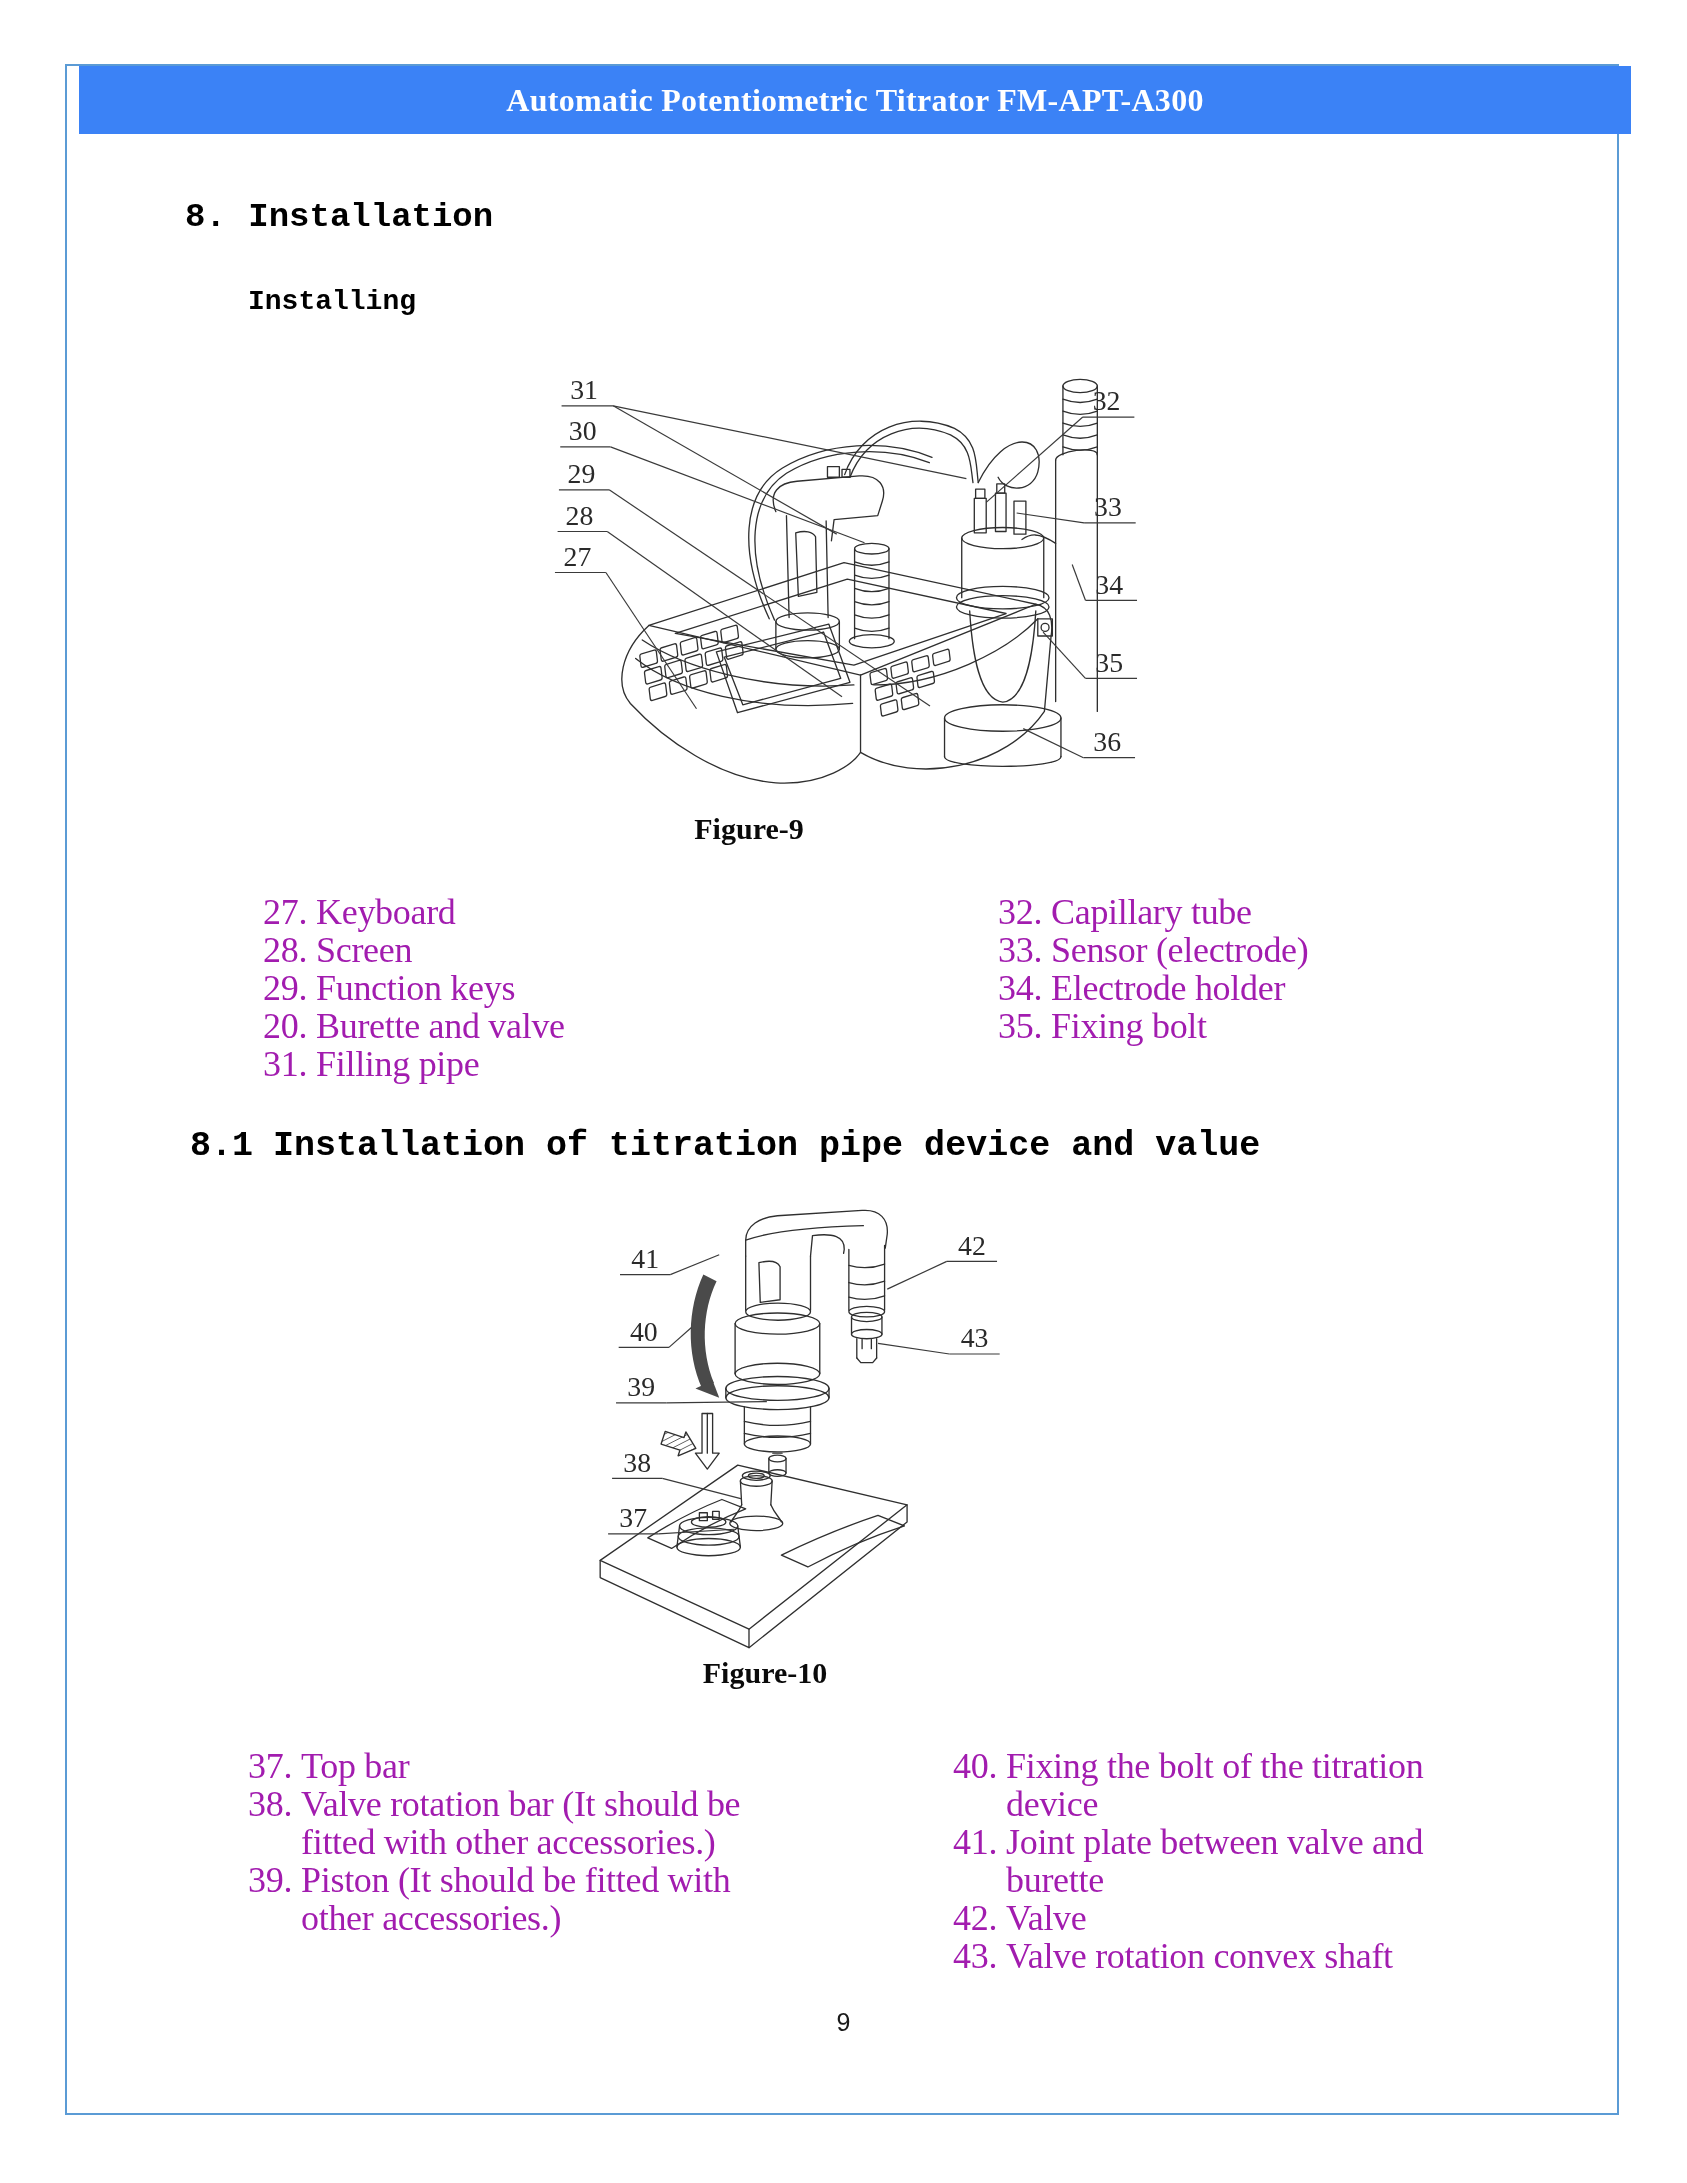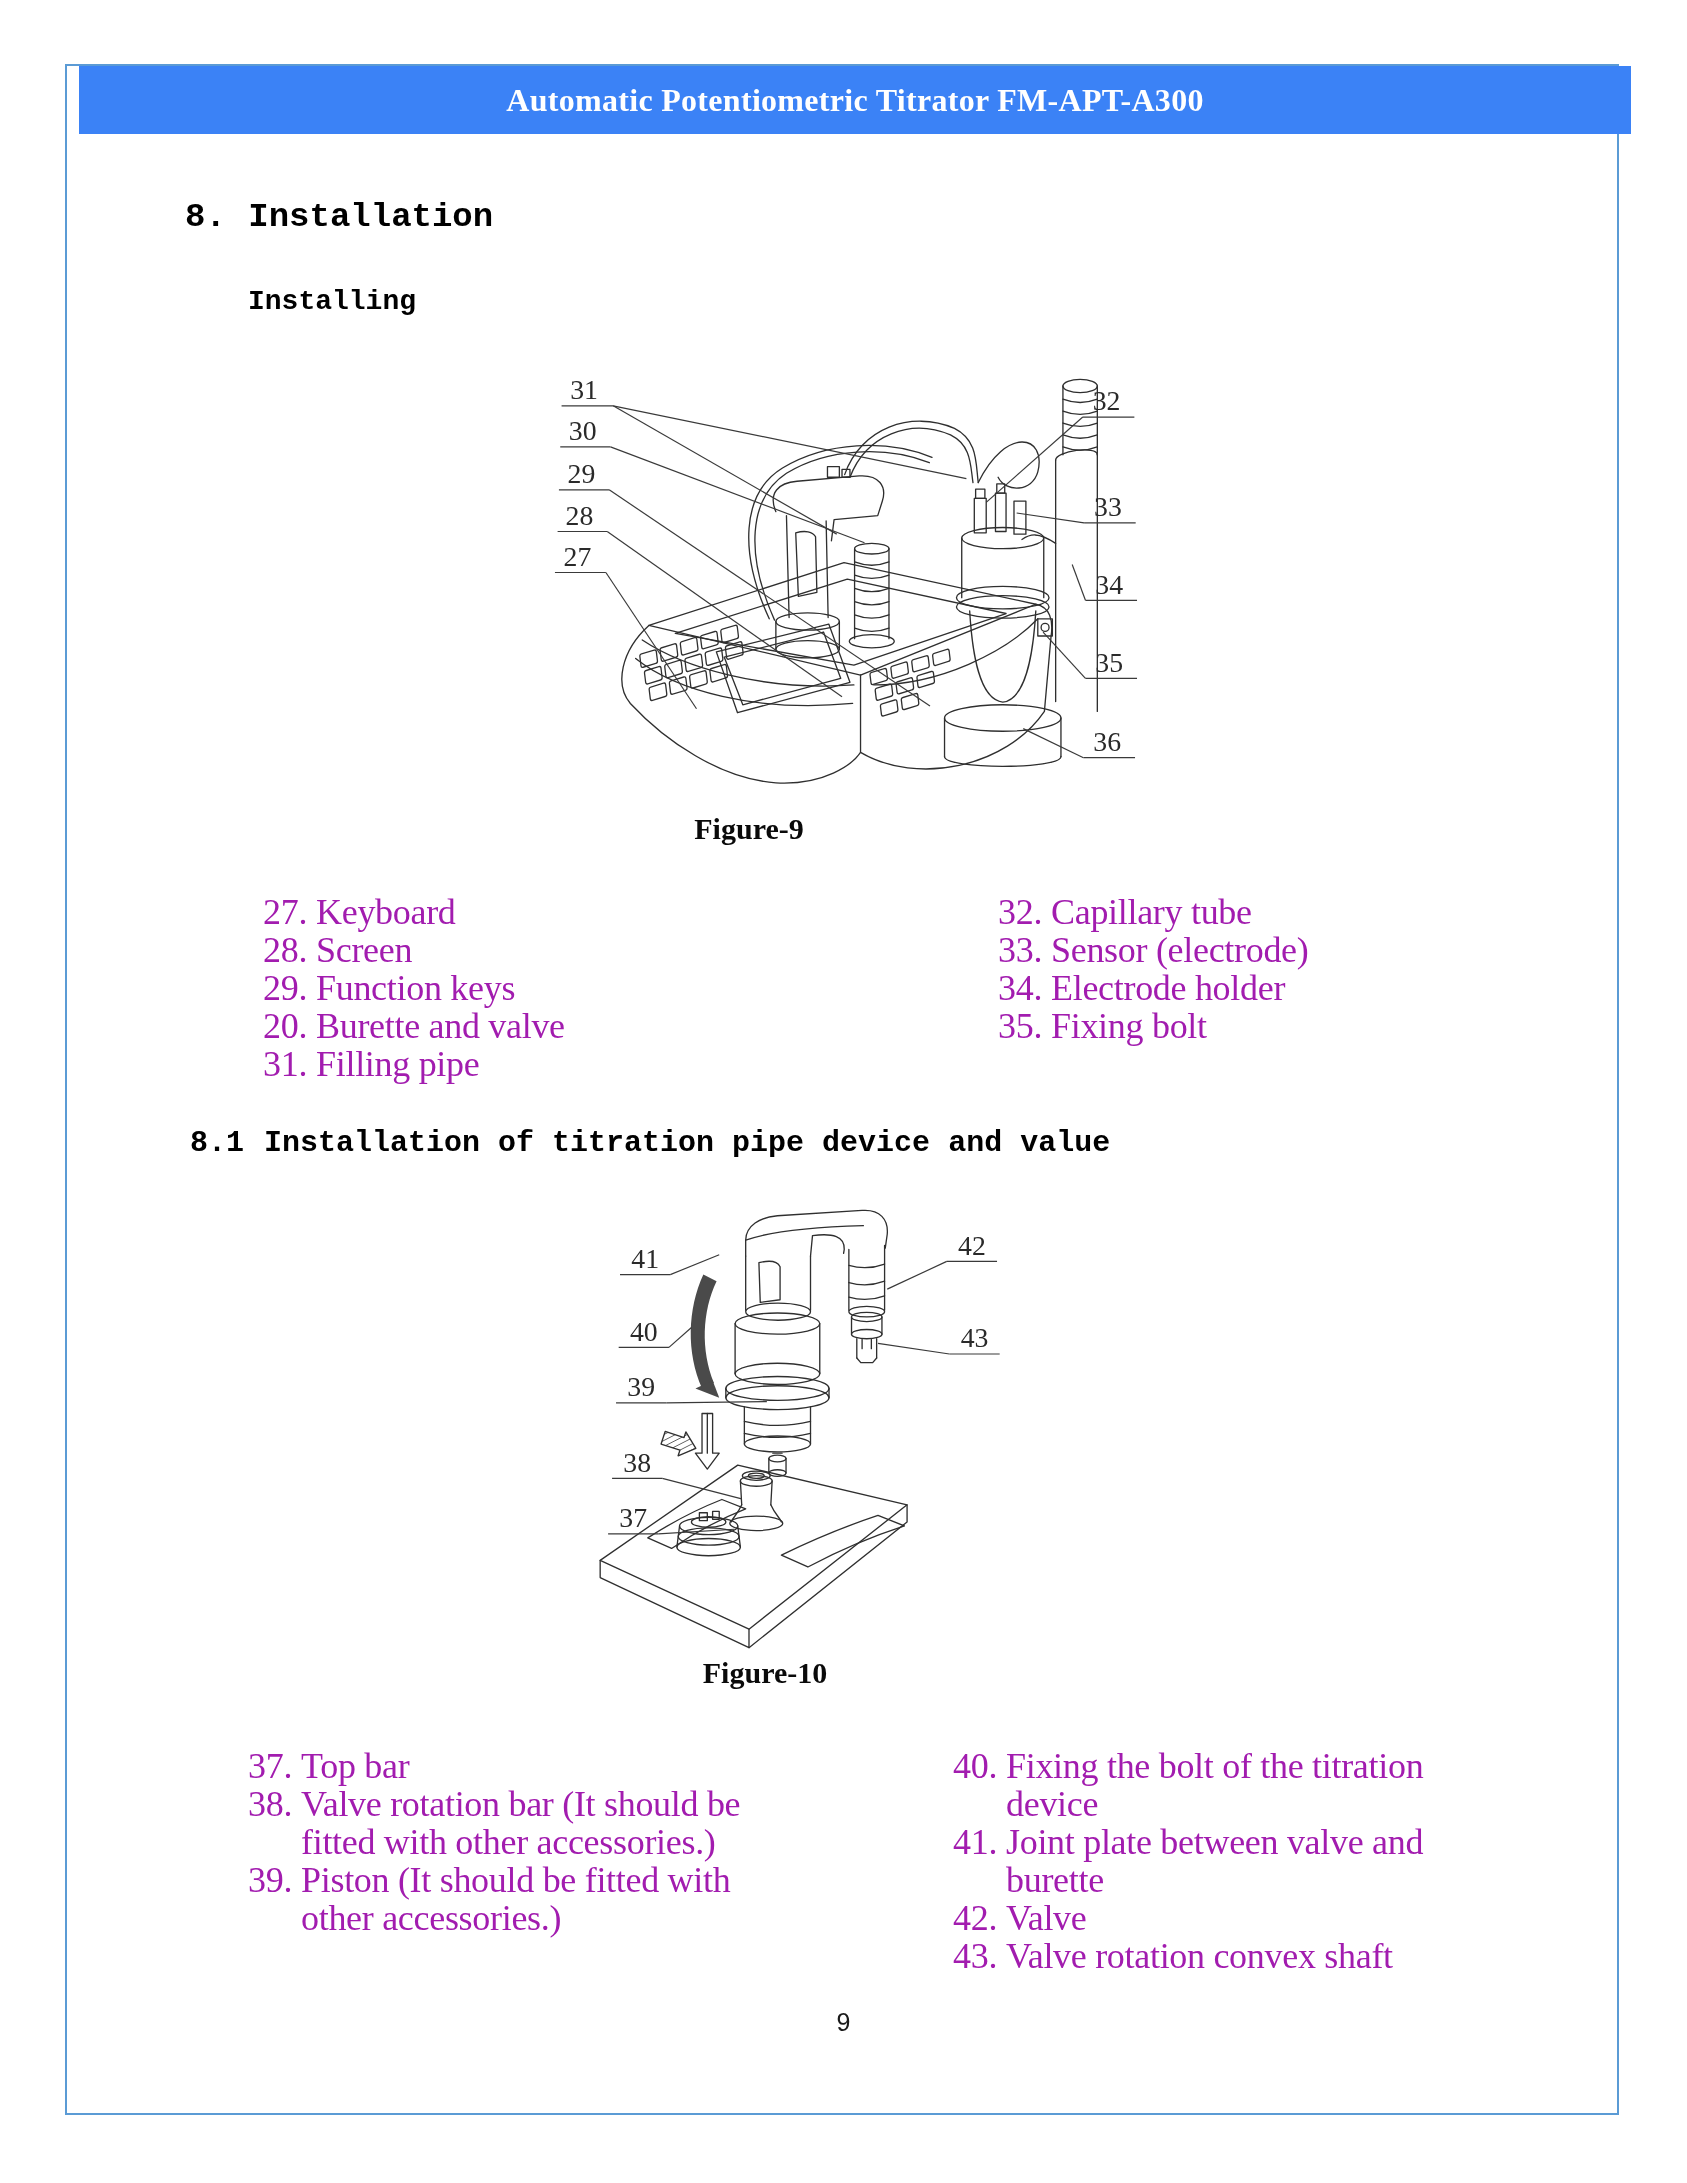--- a/index.html
+++ b/index.html
@@ -7,21 +7,21 @@
         font-family:"Liberation Serif",serif;color:#111;overflow:hidden;}
   .page-border{position:absolute;left:65px;top:64px;width:1554px;height:2051px;
         border:2px solid #5B9BD5;box-sizing:border-box;}
   .header-bar{position:absolute;left:67px;top:66px;width:1552px;height:68px;
         background:#3b82f6;display:flex;align-items:center;justify-content:center;margin-left:12px;}
   .header-bar span{color:#ffffff;font-size:32px;font-weight:bold;letter-spacing:0.3px;}
   .h-sec{position:absolute;color:#000000;font-weight:bold;white-space:nowrap;font-family:Liberation Mono, monospace;}
   #sec8{left:185px;top:198px;font-size:34px;}
   #sec8 .secnum{margin-right:22.5px;}
   #subhead{left:248px;top:286px;font-size:28px;}
-  #sec81{left:190px;top:1126px;font-size:30px;text-align:right;}
+  #sec81{left:190px;top:1126px;font-size:35px;text-align:right;}
   #sec81 .secnum{margin-right:20px;}
   .fig-caption{position:absolute;left:0;width:1498px;text-align:center;
         font-size:30px;font-weight:bold;color:#0a0a0a;}
   #cap9{top:812px;}
   #cap10{top:1656px;margin-left:16px;}
   .fig-wrap{position:absolute;}
   #fig9{left:543px;top:341px;width:602px;height:463px;}
   #fig10{left:579px;top:1170px;width:549px;height:491px;}
   svg text{font-family:"Liberation Serif",serif;font-size:42px;fill:#2a2a2a;}
   .plist{position:absolute;font-size:36px;line-height:38px;letter-spacing:-0.3px;color:#a21caf;}

